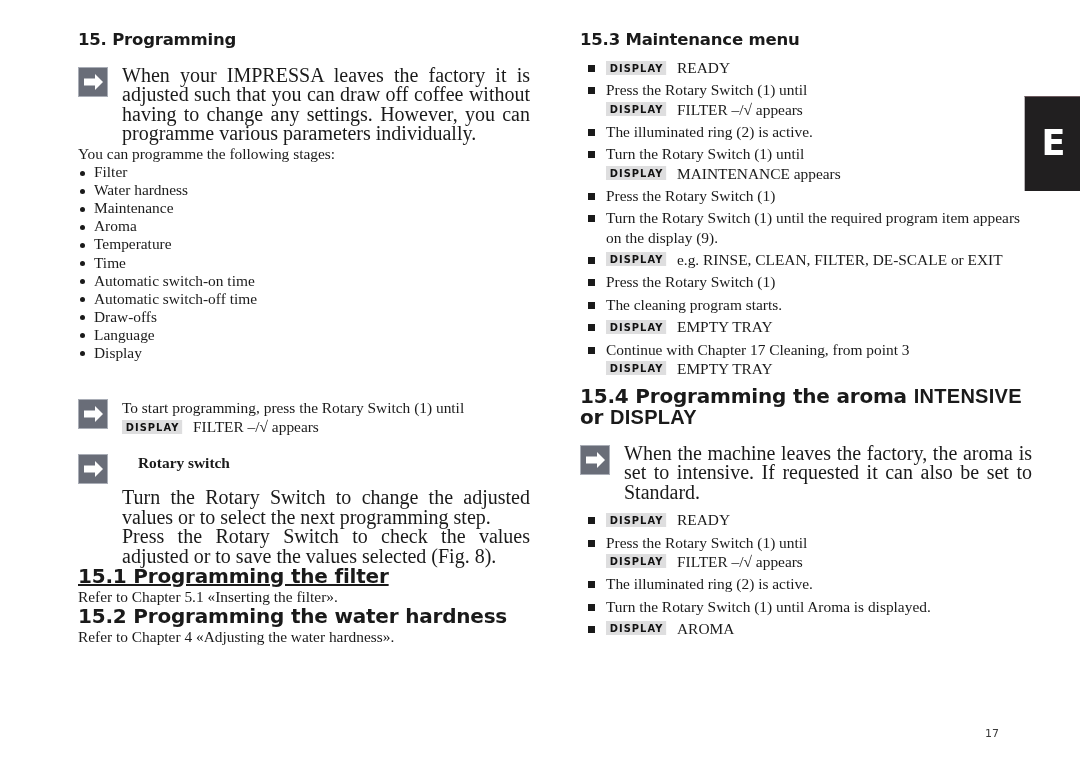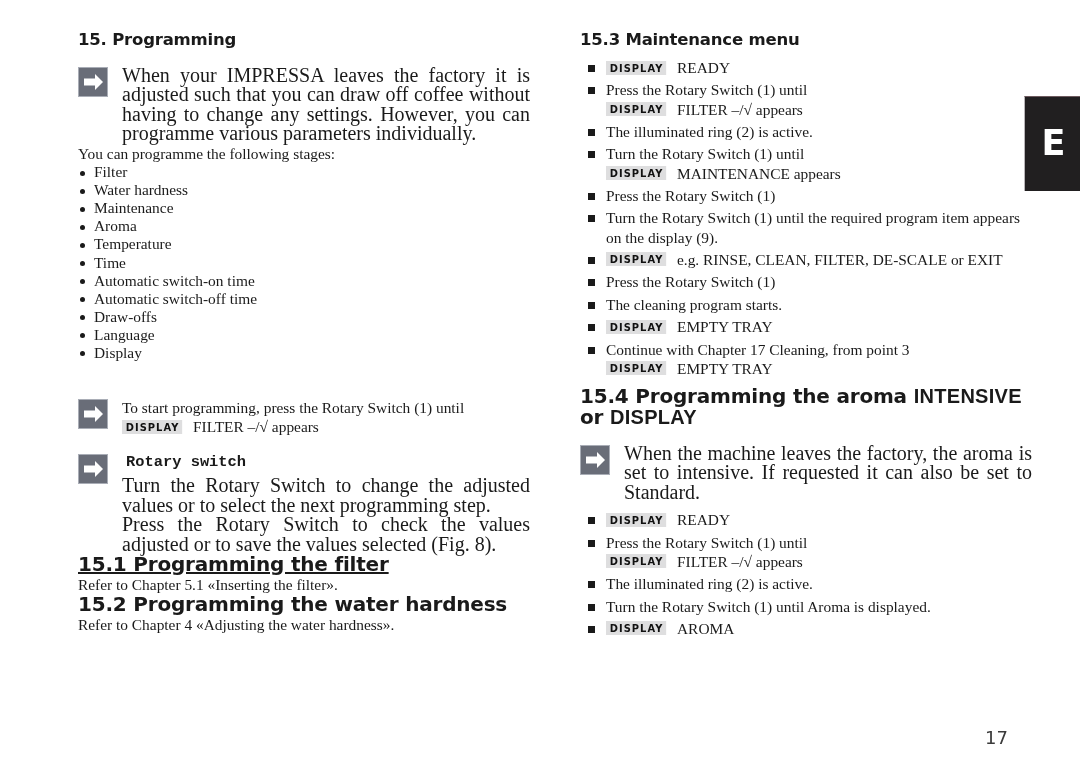--- a/index.html
+++ b/index.html
@@ -80,25 +80,25 @@
     left: 0;
     top: 1px;
     width: 30px;
     height: 30px;
     background: #696d78;
     border: 1px solid #a9adb6;
     box-sizing: border-box;
   }
   .note .arrow-box svg { display: block; }
   .note-title {
-    font-family: Liberation Mono, monospace;
+    font-family: Liberation Serif, serif;
     font-weight: bold;
     font-size: 15.4px;
     line-height: 19.4px;
-    margin: 4px;
+    margin: 16px;
   }
 
   
   ul.dots {
     list-style: none;
     margin: 0;
     padding: 0;
   }
   ul.dots li {
     position: relative;
@@ -186,21 +186,21 @@
     margin-left: 2px;
     margin-top: -2px;
   }
 
   
   .page-number {
     position: absolute;
     left: 985px;
     top: 727px;
     font-family: "DejaVu Sans", "Liberation Sans", sans-serif;
-    font-size: 18px;
+    font-size: 11px;
     color: #3b3b3b;
   }
   .mt10 { margin-top: 10px; }
   .mt12 { margin-top: 12px; }
   .mt14 { margin-top: 14px; }
   .mt16 { margin-top: 16px; }
   .mt18 { margin-top: 18px; }
   .mt20 { margin-top: 36px; }
   .mt24 { margin-top: 24px; }
   .mt28 { margin-top: 28px; }

